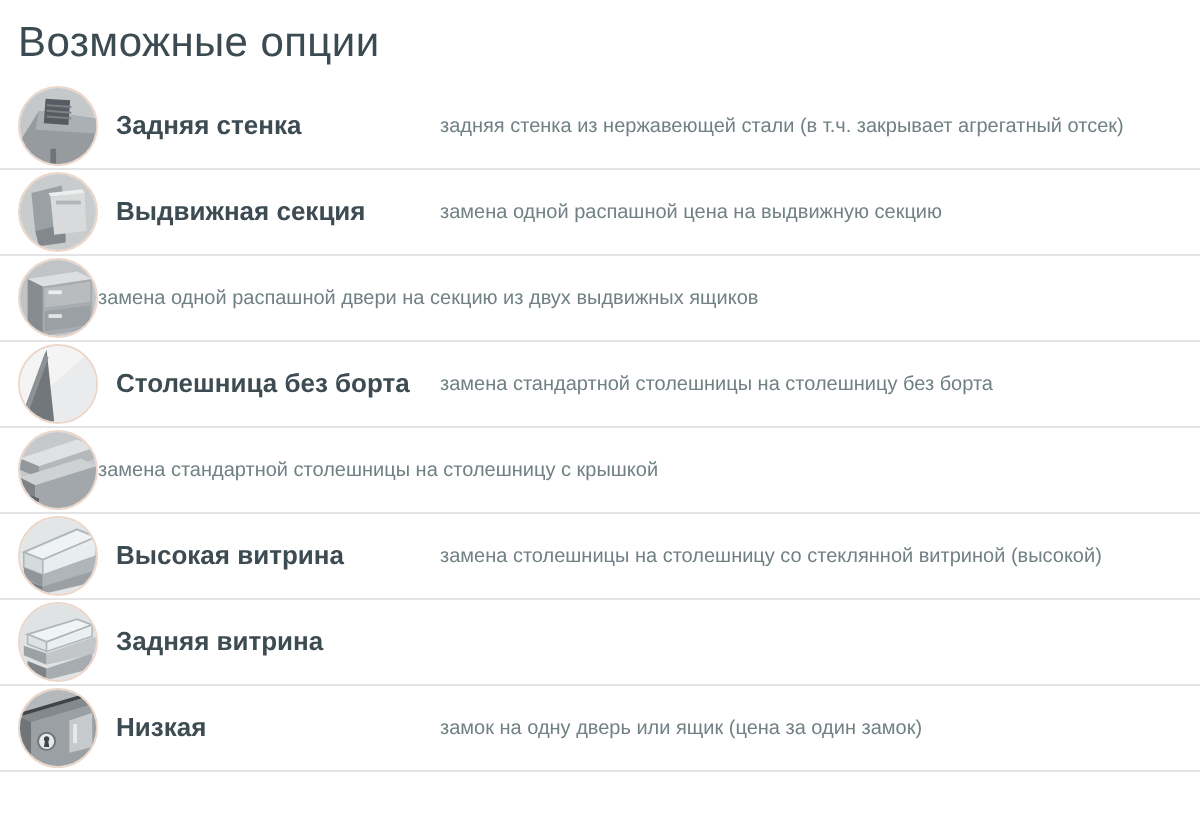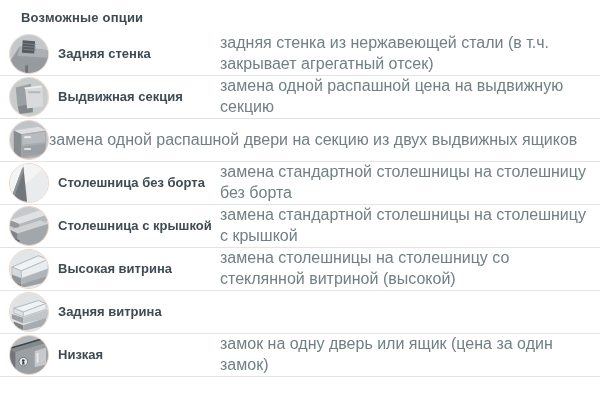--- a/index.html
+++ b/index.html
@@ -11,24 +11,24 @@
     width: 600px;
     height: 412px;
     font-family: "Liberation Sans", sans-serif;
     color: var(--label, #3d4b52);
     overflow: hidden;
   }
   .page {
     width: 600px;
   }
   .page-title {
-    font-size: 13px;
-    font-weight: bold;
+    font-size: 21px;
+    font-weight: normal;
     color: var(--title, #3c4b52);
-    margin: 10px 0 0 21px;
+    margin: 10px 0 0 9px;
     letter-spacing: 0.2px;
   }
   .options-list {
     margin-top: 8px;
   }
   .option-row {
     display: flex;
     align-items: center;
     height: 43px;
     border-bottom: 1px solid var(--divider, #e4e4e4);
@@ -54,21 +54,21 @@
     margin-left: 9px;
     width: 162px;
     flex: 0 0 auto;
     font-size: 13px;
     font-weight: bold;
     color: var(--label, #3d4b52);
     line-height: 1.2;
   }
   .option-desc {
     flex: 1;
-    font-size: 16px;
+    font-size: 10px;
     color: var(--description, #708083);
     line-height: 1.3;
     padding-right: 8px;
   }
 </style>
 </head>
 <body>
 
 <div class="page">
   <div class="page-title">Возможные опции</div>
@@ -144,21 +144,20 @@
           <rect width="40" height="40" fill="#c6c9cb"></rect>
           <polygon points="0,14 30,4 40,8 10,18" fill="#dfe1e2"></polygon>
           <polygon points="0,14 10,18 10,24 0,20" fill="#92989c"></polygon>
           <polygon points="10,18 40,8 40,14 10,24" fill="#b4b8bb"></polygon>
           <polygon points="0,24 32,14 40,18 8,28" fill="#cfd2d3"></polygon>
           <polygon points="0,24 8,28 8,40 0,36" fill="#7d8387"></polygon>
           <polygon points="8,28 40,18 40,40 8,40" fill="#a2a7ab"></polygon>
           <polygon points="2,32 10,35 10,37 2,34" fill="#5f6569"></polygon>
         </svg>
       </span>
-      <span class="option-label">Столешница с крышкой</span>
       <span class="option-desc">замена стандартной столешницы на столешницу с крышкой</span>
     </div>
 
     <div class="option-row">
       <span class="thumb">
         <svg viewBox="0 0 40 40">
           <rect width="40" height="40" fill="#e3e6e7"></rect>
           <polygon points="2,18 30,6 40,10 12,22" fill="#eff3f4" stroke="#aeb6ba" stroke-width="1"></polygon>
           <polygon points="2,18 12,22 12,30 2,26" fill="#d4dadd" stroke="#aeb6ba" stroke-width="0.8"></polygon>
           <polygon points="12,22 40,10 40,20 12,30" fill="#e8eef0" stroke="#aeb6ba" stroke-width="0.8"></polygon>

